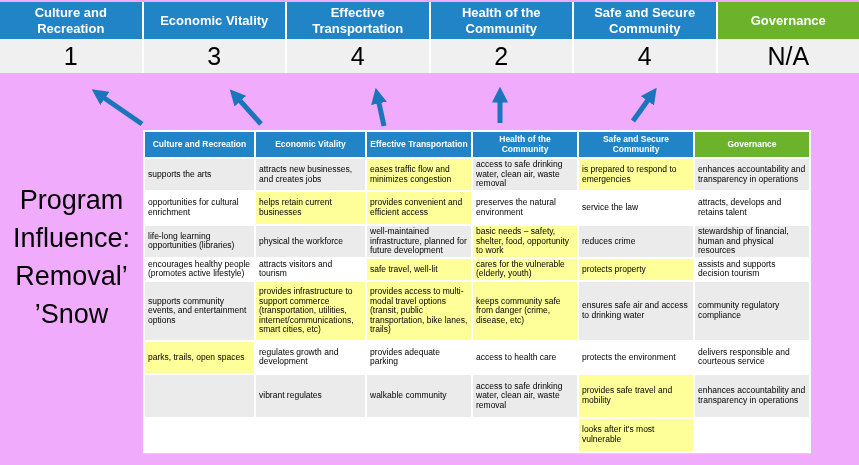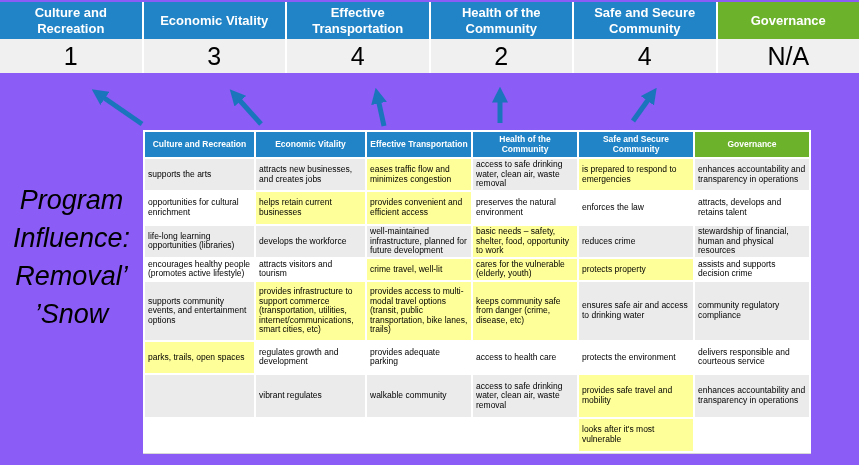--- a/index.html
+++ b/index.html
@@ -3,21 +3,21 @@
 <meta charset="utf-8">
 <style>
   * { margin: 0; padding: 0; box-sizing: border-box; }
   html, body { background: #ffffff; }
   body {
     font-family: "Liberation Sans", sans-serif;
     width: 859px; height: 465px;
     position: relative;
     overflow: hidden;
   }
-  .slide { position: absolute; inset: 0; background: #8b5cf6; padding-left: 44px; }
+  .slide { position: absolute; inset: 0; background: #f0abfc; padding-left: 44px; }
 
   
   .summary {
     position: absolute; top: 2px; left: 0; width: 859px;
     display: grid;
     grid-template-columns: repeat(6, 1fr);
     column-gap: 2px; row-gap: 0;
     background: #fff;
   }
   .sum-head {
@@ -32,21 +32,21 @@
     height: 34px;
     background: var(--score-bg, #F0F0F0);
     color: #000; font-size: 25px;
     display: flex; align-items: center; justify-content: center;
   }
 
   
   .program {
     position: absolute; left: 0; top: 181px; width: 143px;
     text-align: center; color: #000;
-    font-size: 27px; line-height: 38px; font-style: italic;
+    font-size: 27px; line-height: 38px;
   }
 
   
   .arrows { position: absolute; left: 0; top: 78px; width: 859px; height: 54px; }
   .arrows line { stroke: var(--arrow-blue, #1B75BC); stroke-width: 5; }
   .arrows marker path { fill: var(--arrow-blue, #1B75BC); }
 
   
   table.matrix {
     position: absolute; left: 143px; top: 130px; width: 662px;
@@ -138,38 +138,38 @@
         <td class="hl">eases traffic flow and minimizes congestion</td>
         <td>access to safe drinking water, clean air, waste removal</td>
         <td class="hl">is prepared to respond to emergencies</td>
         <td>enhances accountability and transparency in operations</td>
       </tr>
       <tr style="height:32px">
         <td>opportunities for cultural enrichment</td>
         <td class="hl">helps retain current businesses</td>
         <td class="hl">provides convenient and efficient access</td>
         <td>preserves the natural environment</td>
-        <td>enforces the law</td>
+        <td>service the law</td>
         <td>attracts, develops and retains talent</td>
       </tr>
       <tr style="height:18px">
         <td>life-long learning opportunities (libraries)</td>
-        <td>develops the workforce</td>
+        <td>physical the workforce</td>
         <td>well-maintained infrastructure, planned for future development</td>
         <td class="hl">basic needs – safety, shelter, food, opportunity to work</td>
         <td>reduces crime</td>
         <td>stewardship of financial, human and physical resources</td>
       </tr>
       <tr style="height:16px">
         <td>encourages healthy people (promotes active lifestyle)</td>
         <td>attracts visitors and tourism</td>
-        <td class="hl">crime travel, well-lit</td>
+        <td class="hl">safe travel, well-lit</td>
         <td class="hl">cares for the vulnerable (elderly, youth)</td>
         <td class="hl">protects property</td>
-        <td>assists and supports decision crime</td>
+        <td>assists and supports decision tourism</td>
       </tr>
       <tr style="height:58px">
         <td>supports community events, and entertainment options</td>
         <td class="hl">provides infrastructure to support commerce (transportation, utilities, internet/communications, smart cities, etc)</td>
         <td class="hl">provides access to multi-modal travel options (transit, public transportation, bike lanes, trails)</td>
         <td class="hl">keeps community safe from danger (crime, disease, etc)</td>
         <td>ensures safe air and access to drinking water</td>
         <td>community regulatory compliance</td>
       </tr>
       <tr style="height:31px">

